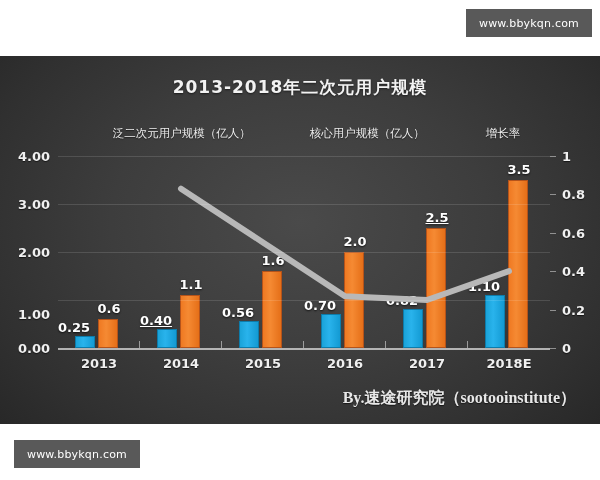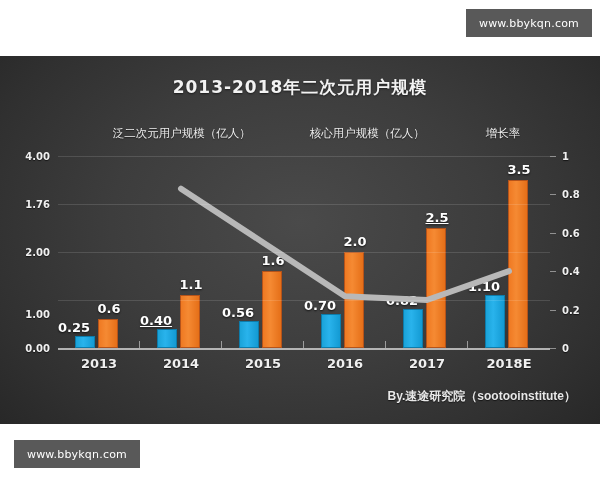--- a/index.html
+++ b/index.html
@@ -94,21 +94,21 @@
   }
   .gridline.baseline {
     background: rgba(220,220,220,0.75);
     height: 2px;
   }
 
   
   .y-label {
     position: absolute;
     color: #f0f0f0;
-    font-size: 10px;
+    font-size: 13px;
     font-weight: bold;
     font-family: "DejaVu Sans", "Liberation Sans", sans-serif;
     text-shadow: 0 1px 1px rgba(0,0,0,.6);
     white-space: nowrap;
   }
   .y-left  { right: 100%; margin-right: 8px; transform: translateY(-50%); }
   .y-right { left: 100%;  margin-left: 12px; transform: translateY(-50%); }
 
   
   .groups {
@@ -179,24 +179,24 @@
     position: absolute; left: 0; top: 0;
     width: 492px; height: 192px;
     pointer-events: none;
   }
 
   
   .source-note {
     position: absolute;
     right: 24px; top: 332px;
     color: #e8e8e8;
-    font-size: 12px;
+    font-size: 16px;
     font-weight: bold;
     text-shadow: 0 1px 1px rgba(0,0,0,.6);
-    font-family: Liberation Sans, sans-serif;
+    font-family: Liberation Serif, serif;
   }
 </style>
 </head>
 <body>
 
 <div class="top-band"></div>
 <div class="watermark watermark-top">www.bbykqn.com</div>
 
 <div class="chart-panel">
 
@@ -265,21 +265,21 @@
     <svg class="line-layer" viewBox="0 0 492 192" preserveAspectRatio="none">
         <polyline points="123,32.640000000000015 205,86.39999999999999 287,140.16 369,144 451,115.19999999999999" fill="none" stroke="#b8b8b8" stroke-width="6" stroke-linejoin="round" stroke-linecap="round"></polyline>
       </svg>
   <div class="gridline baseline" style="top: 192px;"></div>
       <div class="y-label y-left" style="top: 192px;">0.00</div>
       <div class="gridline" style="top: 144px;"></div>
       <div class="y-label y-left" style="top: 158px;">1.00</div>
       <div class="gridline" style="top: 96px;"></div>
       <div class="y-label y-left" style="top: 96px;">2.00</div>
       <div class="gridline" style="top: 48px;"></div>
-      <div class="y-label y-left" style="top: 48px;">1.76</div>
+      <div class="y-label y-left" style="top: 48px;">3.00</div>
       <div class="gridline" style="top: 0px;"></div>
       <div class="y-label y-left" style="top: 0px;">4.00</div>
       <div class="y-label y-right" style="top: 192px;">0</div>
       <div style="position: absolute; left: 100%; width: 6px; height: 1px; background: rgba(220, 220, 220, 0.55); top: 192px;"></div>
       <div class="y-label y-right" style="top: 153.6px;">0.2</div>
       <div style="position: absolute; left: 100%; width: 6px; height: 1px; background: rgba(220, 220, 220, 0.55); top: 153.6px;"></div>
       <div class="y-label y-right" style="top: 115.2px;">0.4</div>
       <div style="position: absolute; left: 100%; width: 6px; height: 1px; background: rgba(220, 220, 220, 0.55); top: 115.2px;"></div>
       <div class="y-label y-right" style="top: 76.8px;">0.6</div>
       <div style="position: absolute; left: 100%; width: 6px; height: 1px; background: rgba(220, 220, 220, 0.55); top: 76.8px;"></div>

